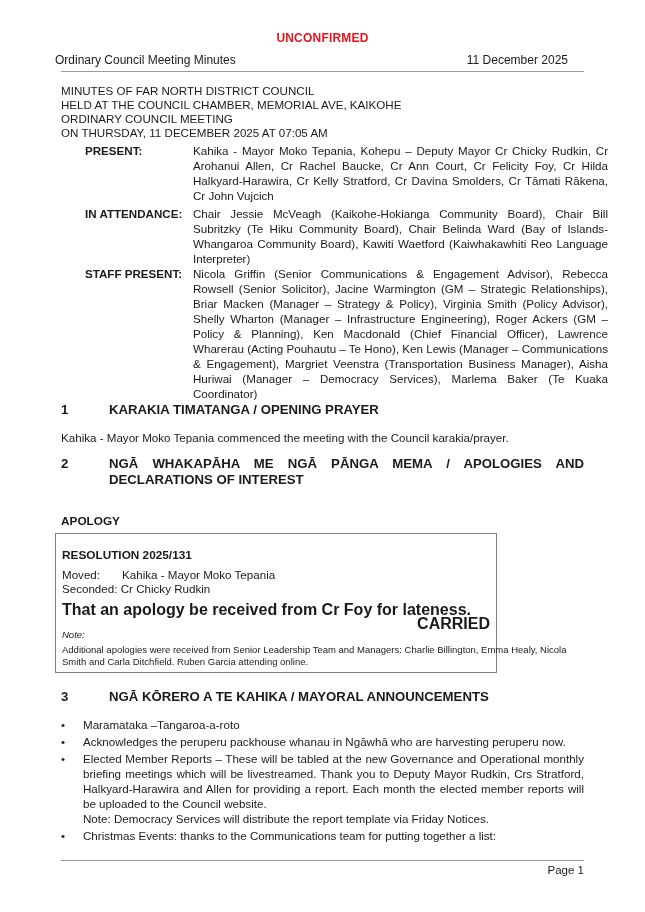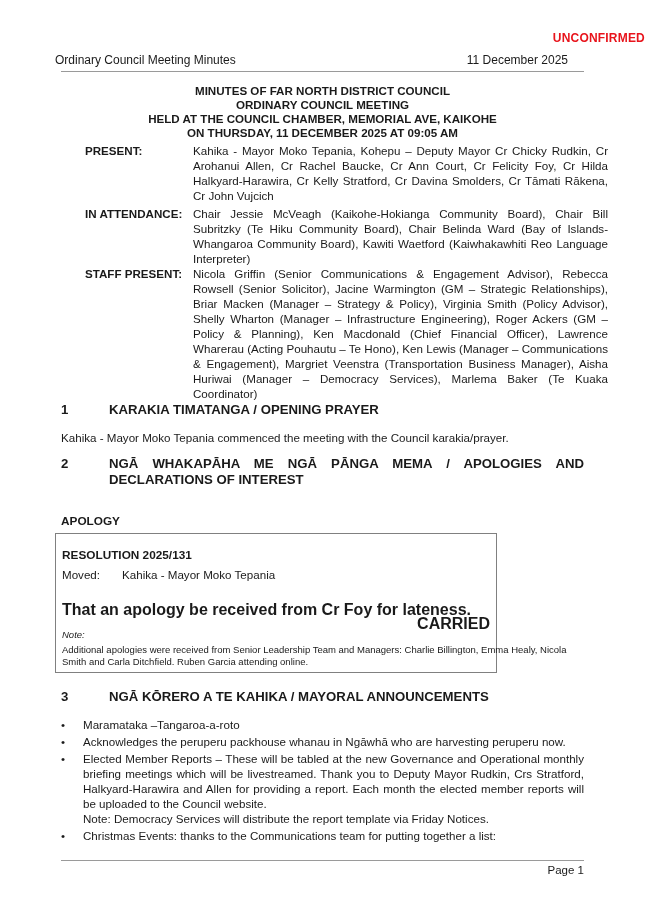--- a/index.html
+++ b/index.html
@@ -1,23 +1,23 @@
 <!DOCTYPE html>
 <html><head>
 <meta charset="utf-8">
 <style>
   html, body { margin:0; padding:0; background:#ffffff; }
   body { width:645px; height:912px; position:relative; overflow:hidden;
          font-family:"Liberation Sans", sans-serif; color:#1a1a1a; font-size:11.5px; }
   .abs { position:absolute; }
-  .stamp { left:0; width:645px; top:31px; text-align:right; color:#e8141c; font-weight:bold; font-size:12px; letter-spacing:0.2px; }
+  .stamp { left:0; width:645px; top:31px; text-align:center; color:#e8141c; font-weight:bold; font-size:12px; letter-spacing:0.2px; }
   .hdr-left { left:55px; top:53px; font-size:12px; }
   .hdr-right { right:77px; top:53px; font-size:12px; }
   .hdr-rule { left:61px; width:523px; top:71px; height:0; border-top:1.5px solid #9a9a9a; }
-  .title-block { left:61px; width:523px; top:84px; text-align:center; font-weight:bold; font-size:11.6px; line-height:14px; }
+  .title-block { left:61px; width:523px; top:84px; font-weight:normal; font-size:11.6px; line-height:14px; }
   .att-row { left:61px; width:523px; display:flex;margin-left:24px; }
   .att-label { width:108px; flex:none; font-weight:bold; font-size:11.6px; line-height:15px; }
   .att-text { flex:1; text-align:justify; font-size:11.6px; line-height:15px; }
   .sec-head { left:61px; width:523px; display:flex; font-weight:bold; font-size:13.2px; line-height:16px; }
   .sec-num { width:48px; flex:none; }
   .sec-title { flex:1; text-align:justify; text-align-last:left; }
   .body-text { left:61px; width:523px; font-size:11.6px; line-height:15px; }
   .sub-head { left:61px; top:514px; font-weight:bold; font-size:11.8px; }
   .res-box { left:55px; top:533px; width:442px; height:140px; border:1.5px solid #808080; box-sizing:border-box; }
   .res-inner { position:absolute; left:6px; right:6px; top:0; }
@@ -37,23 +37,23 @@
 </head>
 <body>
 
 <div class="abs stamp">UNCONFIRMED</div>
 <div class="abs hdr-left">Ordinary Council Meeting Minutes</div>
 <div class="abs hdr-right">11 December 2025</div>
 <div class="abs hdr-rule"></div>
 
 <div class="abs title-block">
   <div>MINUTES OF FAR NORTH DISTRICT COUNCIL</div>
+  <div>HELD AT THE COUNCIL CHAMBER, MEMORIAL AVE, KAIKOHE</div>
   <div>ORDINARY COUNCIL MEETING</div>
-  <div>HELD AT THE COUNCIL CHAMBER, MEMORIAL AVE, KAIKOHE</div>
-  <div>ON THURSDAY, 11 DECEMBER 2025 AT 09:05 AM</div>
+  <div>ON THURSDAY, 11 DECEMBER 2025 AT 07:05 AM</div>
 </div>
 
 <div class="abs att-row" style="top:143px;">
   <div class="att-label">PRESENT:</div>
   <div class="att-text">Kahika - Mayor Moko Tepania, Kohepu – Deputy Mayor Cr Chicky Rudkin, Cr Arohanui Allen, Cr Rachel Baucke, Cr Ann Court, Cr Felicity Foy, Cr Hilda Halkyard-Harawira, Cr Kelly Stratford, Cr Davina Smolders, Cr Tāmati Rākena, Cr John Vujcich</div>
 </div>
 <div class="abs att-row" style="top:206px;">
   <div class="att-label">IN ATTENDANCE:</div>
   <div class="att-text">Chair Jessie McVeagh (Kaikohe-Hokianga Community Board), Chair Bill Subritzky (Te Hiku Community Board), Chair Belinda Ward (Bay of Islands-Whangaroa Community Board), Kawiti Waetford (Kaiwhakawhiti Reo Language Interpreter)</div>
 </div>
@@ -73,20 +73,21 @@
   <div class="sec-title">NGĀ WHAKAPĀHA ME NGĀ PĀNGA MEMA / APOLOGIES AND DECLARATIONS OF INTEREST</div>
 </div>
 
 <div class="abs sub-head">APOLOGY</div>
 
 <div class="abs res-box">
   <div class="res-inner">
     <div class="res-title">RESOLUTION  2025/131</div>
     <div class="moved">
       <div><span class="lbl">Moved:</span><span>Kahika - Mayor Moko Tepania</span></div>
+      <div><span>Seconded:</span> <span>Cr Chicky Rudkin</span></div>
     </div>
     <div class="res-text">That an apology be received from Cr Foy for lateness.</div>
     <div class="carried">CARRIED</div>
     <div class="note-lbl">Note:</div>
     <div class="note-text">Additional apologies were received from Senior Leadership Team and Managers: Charlie Billington, Emma Healy, Nicola Smith and Carla Ditchfield. Ruben Garcia attending online.</div>
   </div>
 </div>
 
 <div class="abs sec-head" style="top:689px;">
   <div class="sec-num">3</div>

